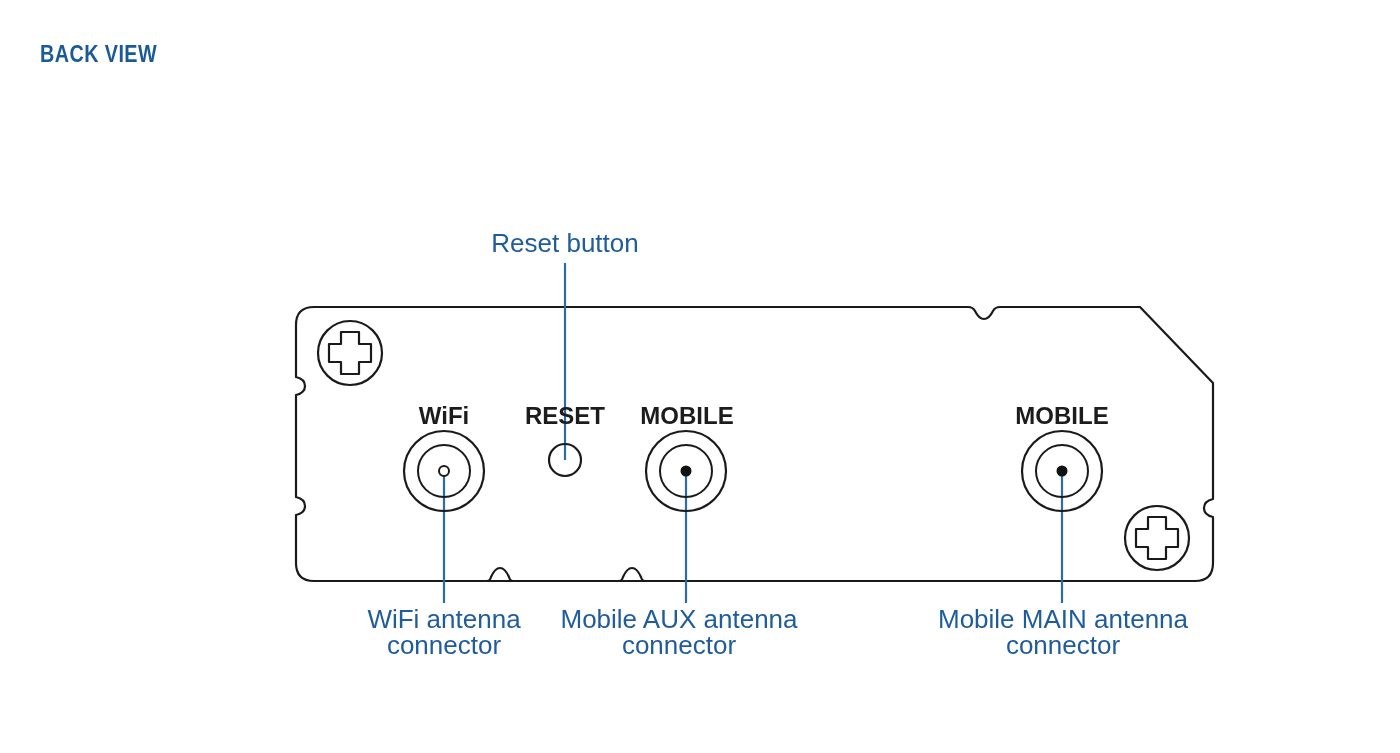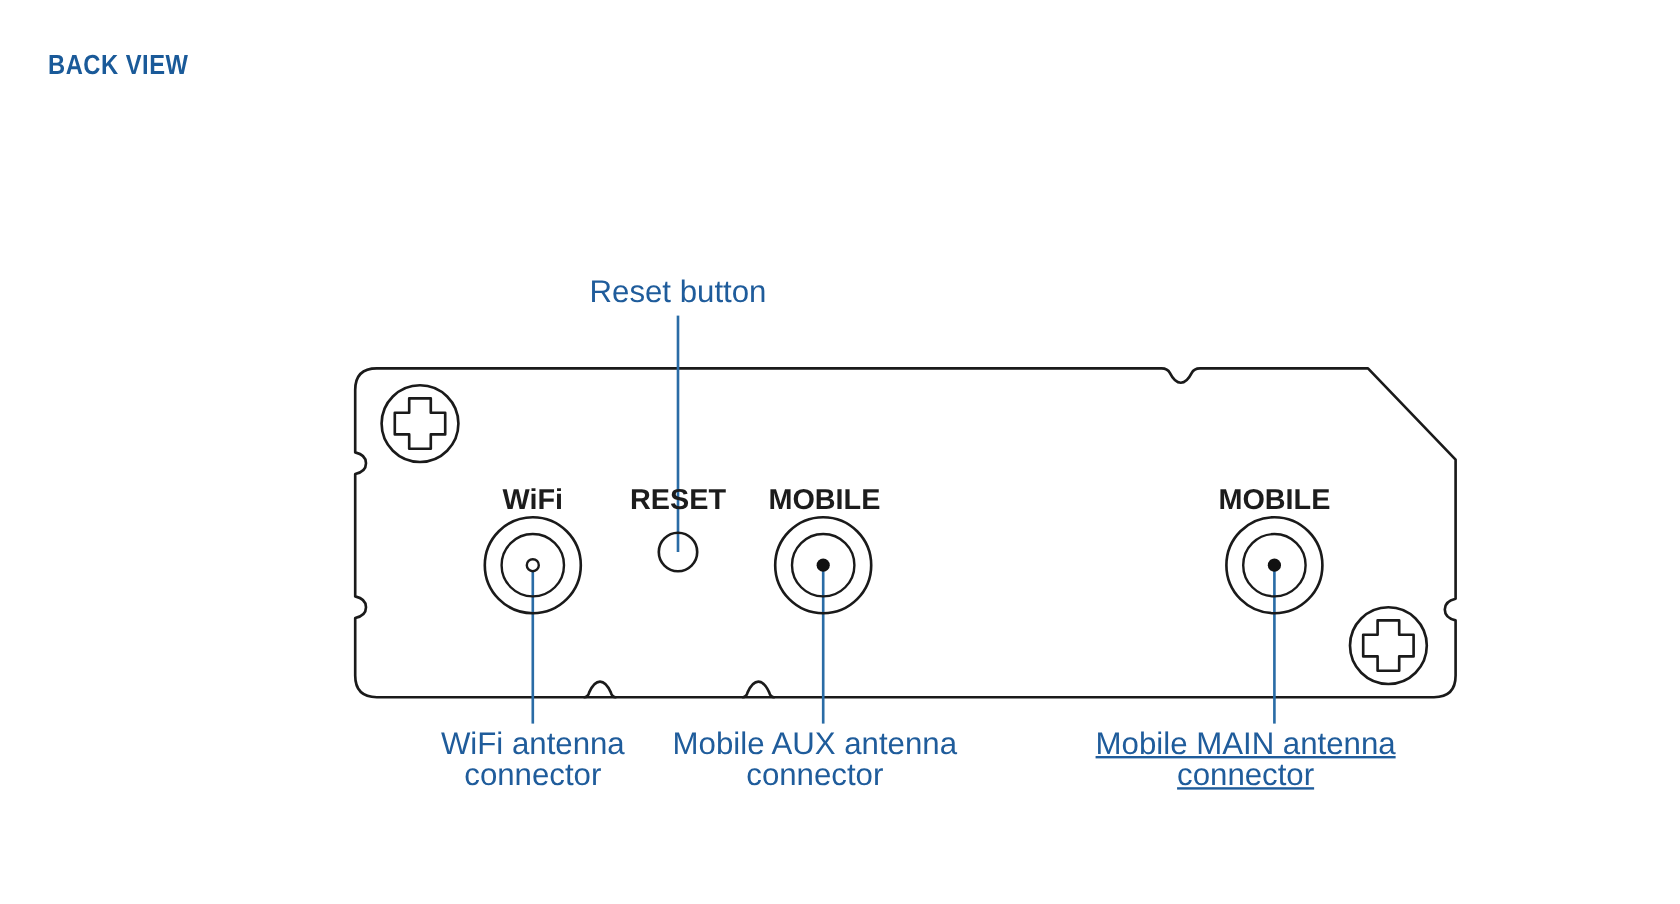--- a/index.html
+++ b/index.html
@@ -201,18 +201,18 @@
   <div class="callout" style="left:444px; top:595px;text-align:center;">
     <span>WiFi antenna</span>
     <span class="line2">connector</span>
   </div>
 
   <div class="callout" style="left:679px; top:595px;">
     <span>Mobile AUX antenna</span>
     <span class="line2">connector</span>
   </div>
 
-  <div class="callout" style="left:1038px; top:595px;text-decoration:underline;">
+  <div class="callout" style="left:1063px; top:595px;">
     <span>Mobile MAIN antenna</span>
     <span class="line2">connector</span>
   </div>
 
 </div>
 
 </body></html>

